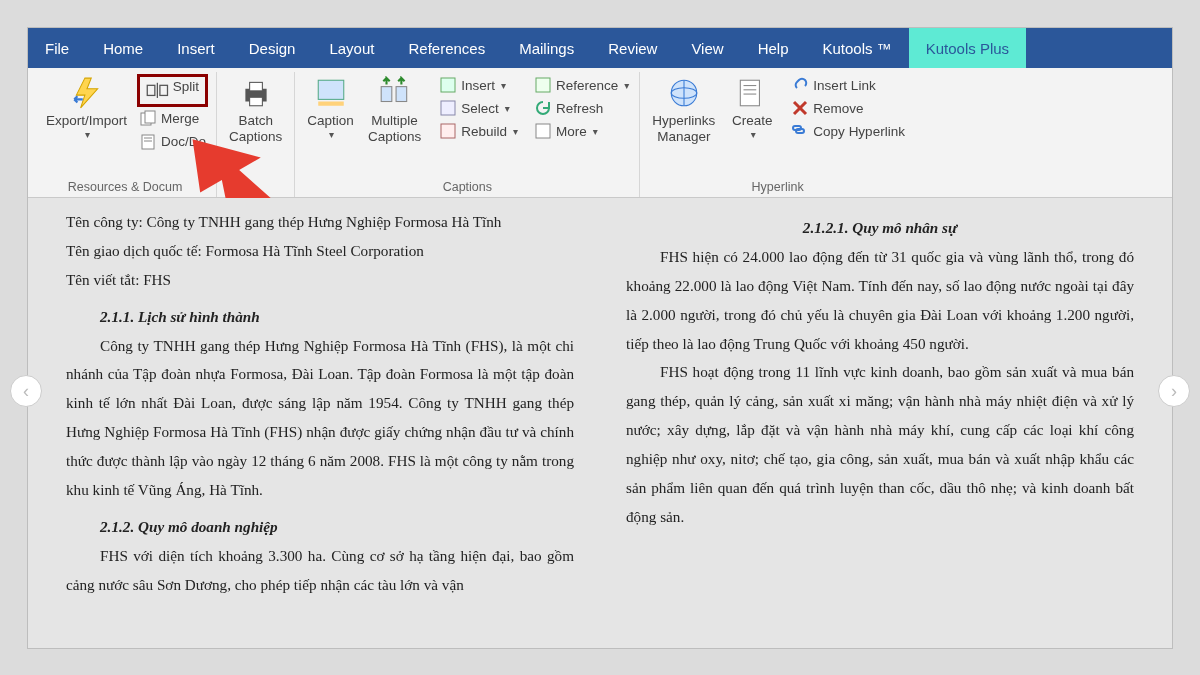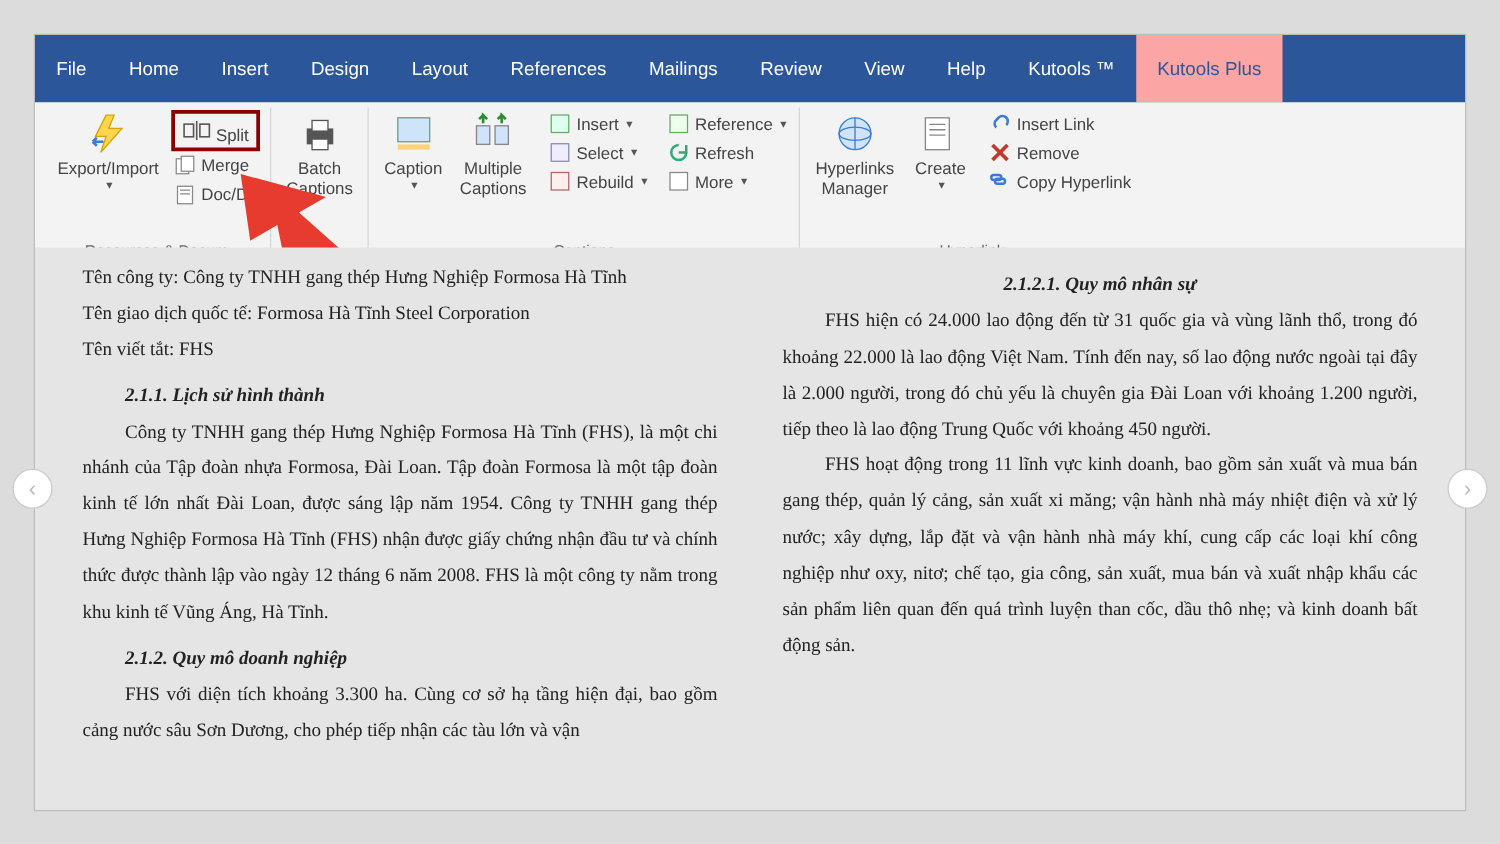--- a/index.html
+++ b/index.html
@@ -18,33 +18,33 @@
     width: 1144px;
     height: 620px;
     background: #fff;
     box-shadow: 0 0 0 1px #bdbdbd;
     overflow: hidden;
   }
   
   .tabbar {
     background: #2b579a;
     color: #fff;
-    height: 54px;
+    height: 40px;
     display: flex;
     align-items: stretch;
     font-size: 15px;
   }
   .tab {
     padding: 0 17px;
     display: flex;
     align-items: center;
     cursor: pointer;
   }
   .tab.active {
-    background: #fca5a5;
+    background: #5eead4;
     color: #2b579a;
   }
   
   .ribbon {
     background: #f3f3f3;
     border-bottom: 1px solid #c9c9c9;
     height: 130px;
     padding: 4px 6px 0 6px;
     display: flex;
     font-size: 13.5px;
@@ -93,21 +93,21 @@
     padding: 2px 2px;
     cursor: pointer;
     white-space: nowrap;
   }
   .smallrow .sicon { width:18px; height:18px; }
   .dd { font-size:10px; color:#555; margin-left:2px; }
   .col { display:flex; flex-direction:column; gap:1px; }
   .split-boxed {
     border: 3px solid #8b0000;
     padding: 2px 6px;
-    display: flex; align-items:flex-end; gap:4px;
+    display: flex; align-items:flex-start; gap:4px;
     cursor:pointer;
   }
   
   .doc-area {
     position: absolute;
     top: 170px;
     left: 0; right: 0; bottom: 0;
     background: #e5e5e5;
     display: flex;
     font-family: "Times New Roman", serif;

